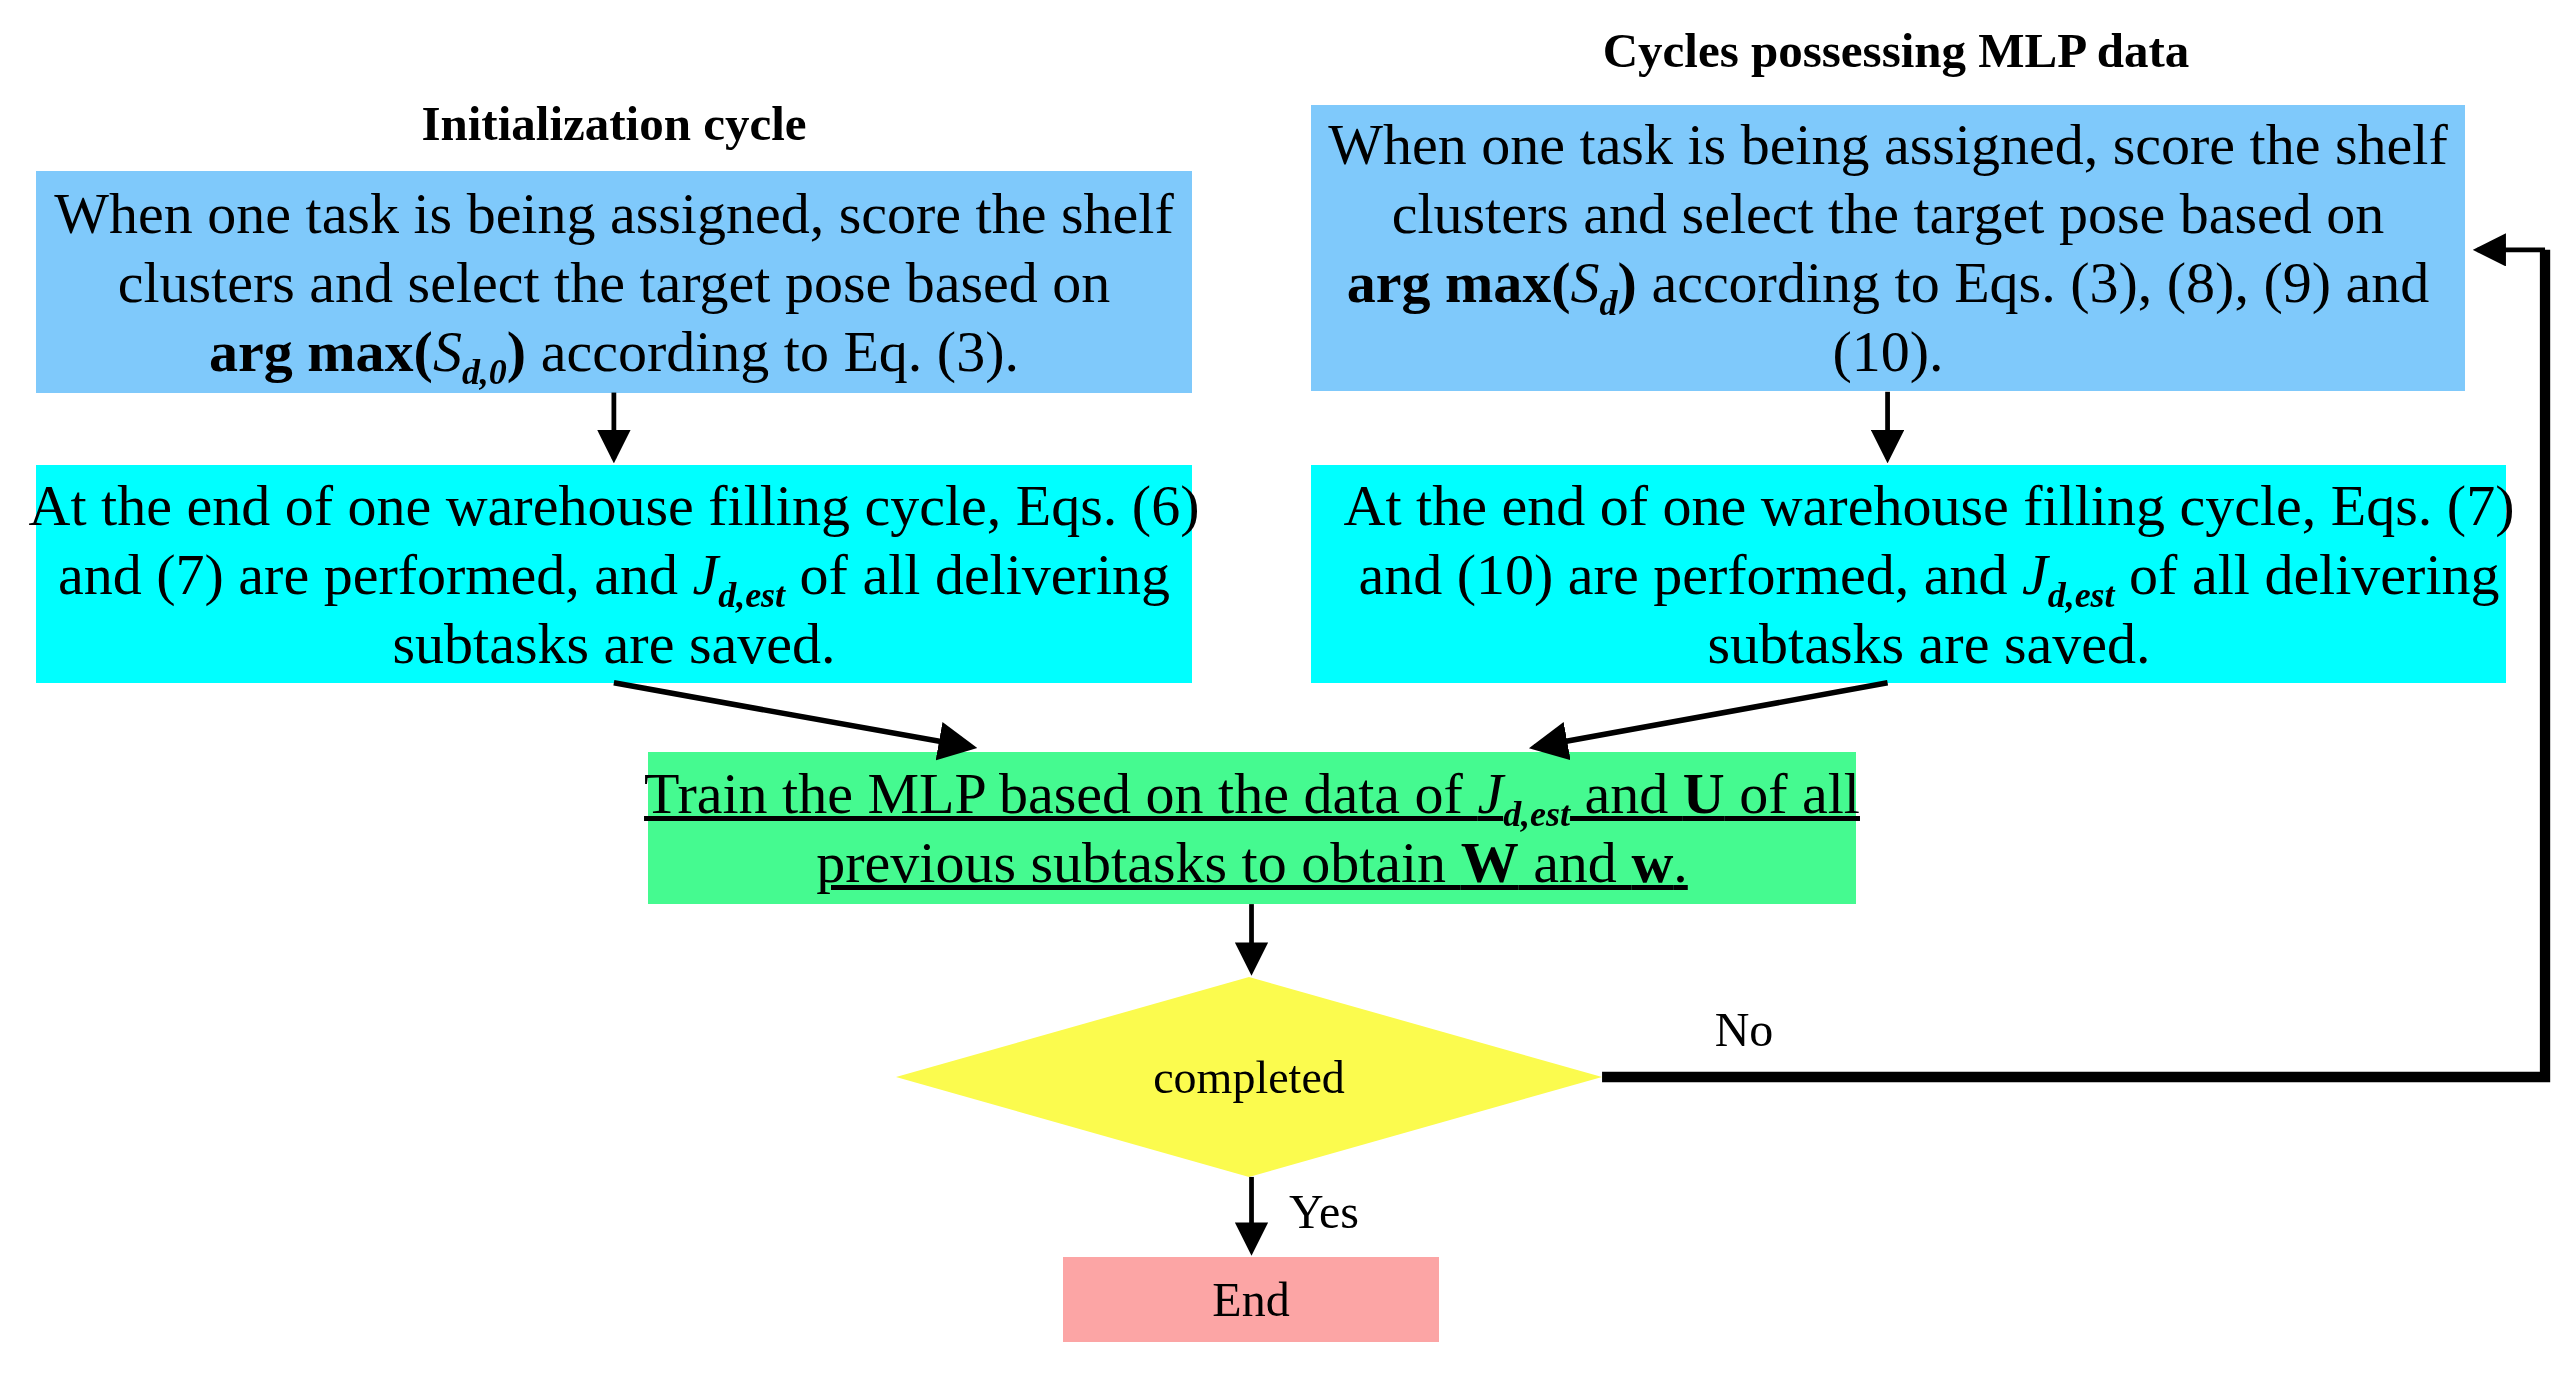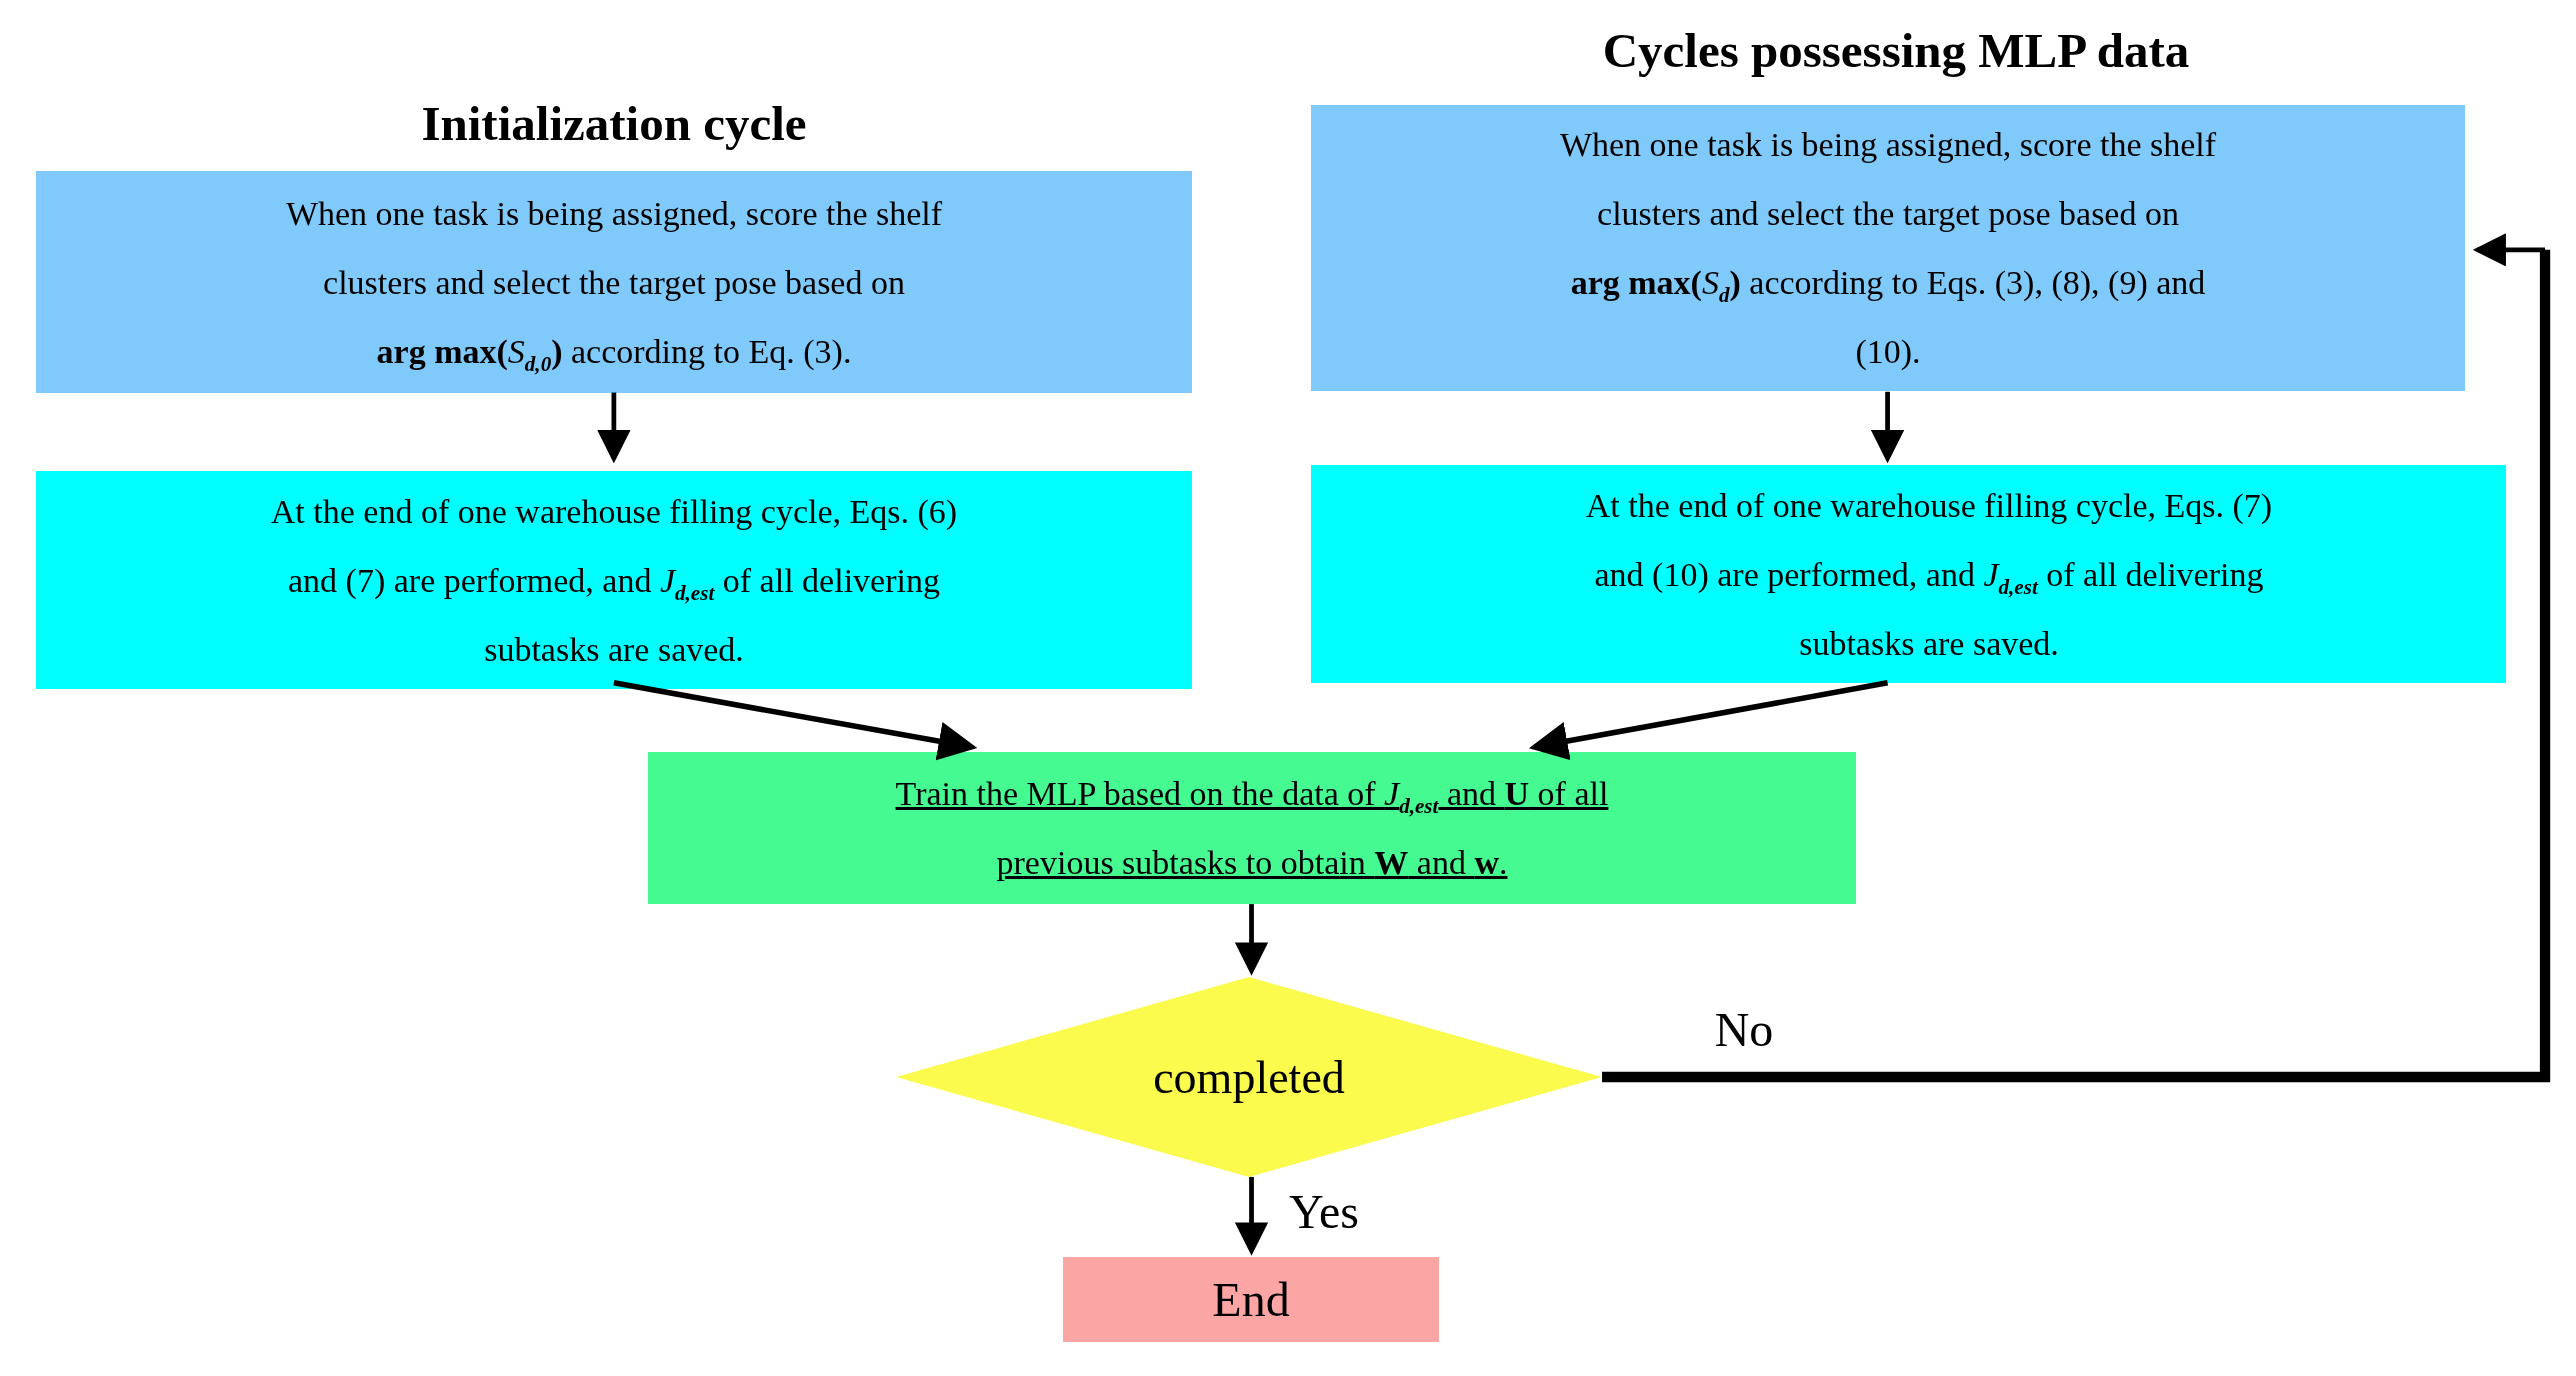--- a/index.html
+++ b/index.html
@@ -1,19 +1,19 @@
 <!DOCTYPE html>
 <html style="font-size:12.7px"><head>
 <meta charset="utf-8">
 <style>
   html,body{margin:0;padding:0;background:#ffffff;}
   body{width:2576px;height:1376px;font-family:"Liberation Serif","DejaVu Serif",serif;color:#000;}
   #canvas{position:relative;width:2576px;height:1376px;overflow:hidden;background:#ffffff;}
   .title{position:absolute;transform:translate(-50%,-50%);font-weight:bold;font-size:49px;white-space:nowrap;text-align:center;}
-  .box{position:absolute;display:flex;flex-direction:column;justify-content:center;align-items:center;text-align:center;font-size:34px;line-height:69px;}
+  .box{position:absolute;display:flex;flex-direction:column;justify-content:center;align-items:center;text-align:center;font-size:58px;line-height:69px;}
   .tl{white-space:pre;}
   .b{font-weight:bold;}
   .i{font-style:italic;}
   sub{font-size:0.62em;line-height:0;}
   sub.b{font-weight:bold;}
   sub.i{font-style:italic;}
   .diamond{clip-path:polygon(50% 0,100% 50%,50% 100%,0 50%);font-size:46px;line-height:63px;}
   .endbox{font-size:48px;}
   .elabel{position:absolute;transform:translate(-50%,-50%);font-size:48px;white-space:nowrap;}
   #arrows{position:absolute;left:0;top:0;pointer-events:none;}
@@ -26,21 +26,21 @@
   <div class="title" style="left:1896px;top:50px;">Cycles possessing MLP data</div>
 
   <div class="title" style="left:614px;top:123px;">Initialization cycle</div>
 
   <div class="box" style="left: 36px; top: 171px; width: 1156px; height: 222px; background-color: rgb(127, 201, 251);">
       <div class="tl"><span>When one task is being assigned, score the shelf</span></div>
       <div class="tl"><span>clusters and select the target pose based on</span></div>
       <div class="tl"><span class="b">arg max(</span><span class="i">S</span><sub class="b i">d,0</sub><span class="b">)</span><span> according to Eq. (3).</span></div>
     </div>
 
-  <div class="box" style="left: 36px; top: 465px; width: 1156px; height: 218px; background-color: rgb(0, 255, 255); margin-top: 6px;">
+  <div class="box" style="left: 36px; top: 465px; width: 1156px; height: 218px; background-color: rgb(0, 255, 255);">
       <div class="tl"><span>At the end of one warehouse filling cycle, Eqs. (6)</span></div>
       <div class="tl"><span>and (7) are performed, and </span><span class="i">J</span><sub class="b i">d,est</sub><span> of all delivering</span></div>
       <div class="tl"><span>subtasks are saved.</span></div>
     </div>
 
   <div class="box" style="left: 1311px; top: 105px; width: 1154px; height: 286px; background-color: rgb(127, 201, 251);">
       <div class="tl"><span>When one task is being assigned, score the shelf</span></div>
       <div class="tl"><span>clusters and select the target pose based on</span></div>
       <div class="tl"><span class="b">arg max(</span><span class="i">S</span><sub class="b i">d</sub><span class="b">)</span><span> according to Eqs. (3), (8), (9) and</span></div>
       <div class="tl"><span>(10).</span></div>

